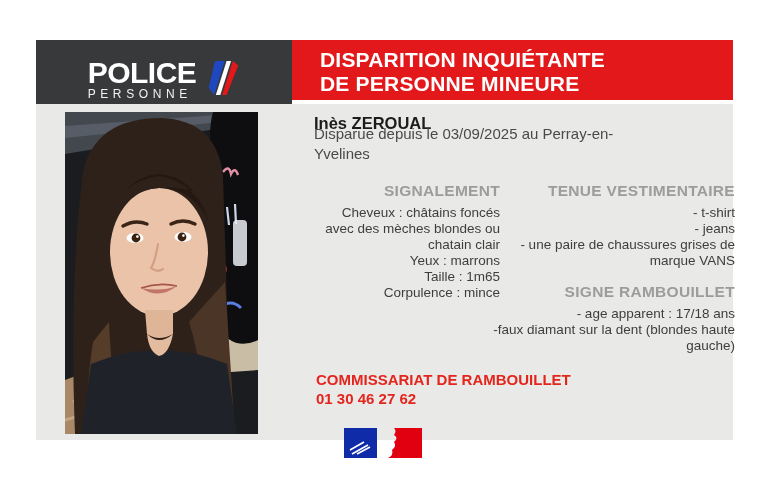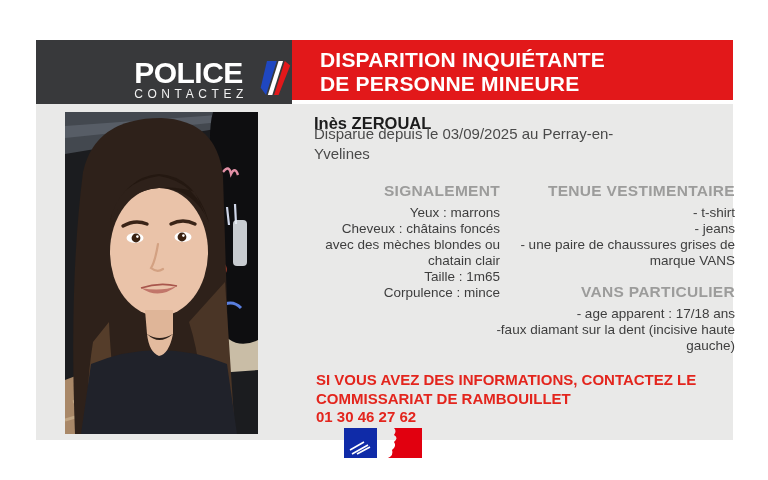--- a/index.html
+++ b/index.html
@@ -2,21 +2,21 @@
 <html><head>
 <meta charset="utf-8">
 <style>
   * { margin: 0; padding: 0; box-sizing: border-box; }
   html, body { width: 768px; height: 480px; background: #ffffff; overflow: hidden;
     font-family: "Liberation Sans", sans-serif; }
   .canvas { position: absolute; top: 0; left: 0; width: 768px; height: 480px; background: #ffffff; }
 
   
   .brand-box { position: absolute; left: 36px; top: 40px; width: 256px; height: 80px;
-    background: #38393b; display: flex; align-items: center; justify-content: flex-end; gap: 10px; }
+    background: #38393b; display: flex; align-items: center; justify-content: center; gap: 10px; }
   .brand-text { text-align: left; color: #ffffff; }
   .brand-police { font-size: 30px; font-weight: bold; letter-spacing: -0.5px; line-height: 28px; }
   .brand-nationale { font-size: 12px; font-weight: normal; letter-spacing: 4.6px; line-height: 13px; margin-top: 1px; color: #f2f2f2; }
   .banner { position: absolute; left: 292px; top: 40px; width: 441px; height: 60px;
     background: #e2181a; color: #ffffff; padding: 8px 0 4px 28px; }
   .banner-line { font-size: 21px; font-weight: bold; line-height: 24px; letter-spacing: 0.2px; }
 
   
   .panel { position: absolute; left: 36px; top: 104px; width: 697px; height: 336px; background: #e9e9e8; }
 
@@ -41,21 +41,21 @@
   .gov-logo { position: absolute; left: 344px; top: 428px; width: 78px; height: 30px; }
 </style>
 </head>
 <body>
 
 <div class="canvas">
 
   <div class="brand-box">
     <div class="brand-text">
       <div class="brand-police">POLICE</div>
-      <div class="brand-nationale">CONTACTEZ</div>
+      <div class="brand-nationale">PERSONNE</div>
     </div>
     <span>
       <svg width="34" height="38" viewBox="0 0 38 42">
         <polygon points="10,2 21,2 9,40 3,32" fill="#1f47c0"></polygon>
         <polygon points="23,2 28,2 16,40 11,40" fill="#ffffff"></polygon>
         <polygon points="30,2 36,7 23,40 18,40" fill="#e2181a"></polygon>
       </svg>
     </span>
   </div>
 
@@ -109,38 +109,37 @@
       <path d="M26,252 Q94,224 162,252 L172,322 L16,322 Z" fill="#20222a"></path>
       <path d="M82,222 Q94,234 108,222 Q104,242 94,244 Q84,240 82,222 Z" fill="#e3bb9e"></path>
     </svg>
   </div>
 
   <div class="person-name">Inès ZEROUAL</div>
   <div class="person-sub">Disparue depuis le 03/09/2025 au Perray-en-Yvelines</div>
 
   <div class="col col-left">
     <div class="col-title">SIGNALEMENT</div>
+    <div class="col-item">Cheveux : châtains foncés avec des mèches blondes ou chatain clair</div>
     <div class="col-item">Yeux : marrons</div>
-    <div class="col-item">Cheveux : châtains foncés avec des mèches blondes ou chatain clair</div>
     <div class="col-item">Taille : 1m65</div>
     <div class="col-item">Corpulence : mince</div>
   </div>
 
   <div class="col col-right">
     <div class="col-title">TENUE VESTIMENTAIRE</div>
     <div class="col-item">- t-shirt</div>
     <div class="col-item">- jeans</div>
     <div class="col-item">- une paire de chaussures grises de marque VANS</div>
-    <div class="col-title second">VANS PARTICULIER</div>
+    <div class="col-title second">SIGNE RAMBOUILLET</div>
     <div class="col-item">- age apparent : 17/18 ans</div>
-    <div class="col-item">-faux diamant sur la dent (incisive haute gauche)</div>
+    <div class="col-item">-faux diamant sur la dent (blondes haute gauche)</div>
   </div>
 
   <div class="contact">
-    <div>SI VOUS AVEZ DES INFORMATIONS, CONTACTEZ LE</div>
     <div>COMMISSARIAT DE RAMBOUILLET</div>
     <div>01 30 46 27 62</div>
   </div>
 
   <div class="gov-logo">
     <svg width="78" height="30" viewBox="0 0 78 30">
       <rect x="0" y="0" width="33" height="30" fill="#0f2ba8"></rect>
       <path d="M6,22 L20,14 M8,26 L24,17 M13,26 L26,19" stroke="#ffffff" stroke-width="1.6" fill="none"></path>
       <path d="M50,0 L78,0 L78,30 L44,30 Q50,27 48,22 Q53,18 50,14 Q55,10 50,7 Q53,3 50,0 Z" fill="#e1000f"></path>
       <path d="M44,30 Q48,24 46,18 Q44,12 47,6 Q44,3 45,0 L40,0 L40,30 Z" fill="#ffffff" opacity="0"></path>

